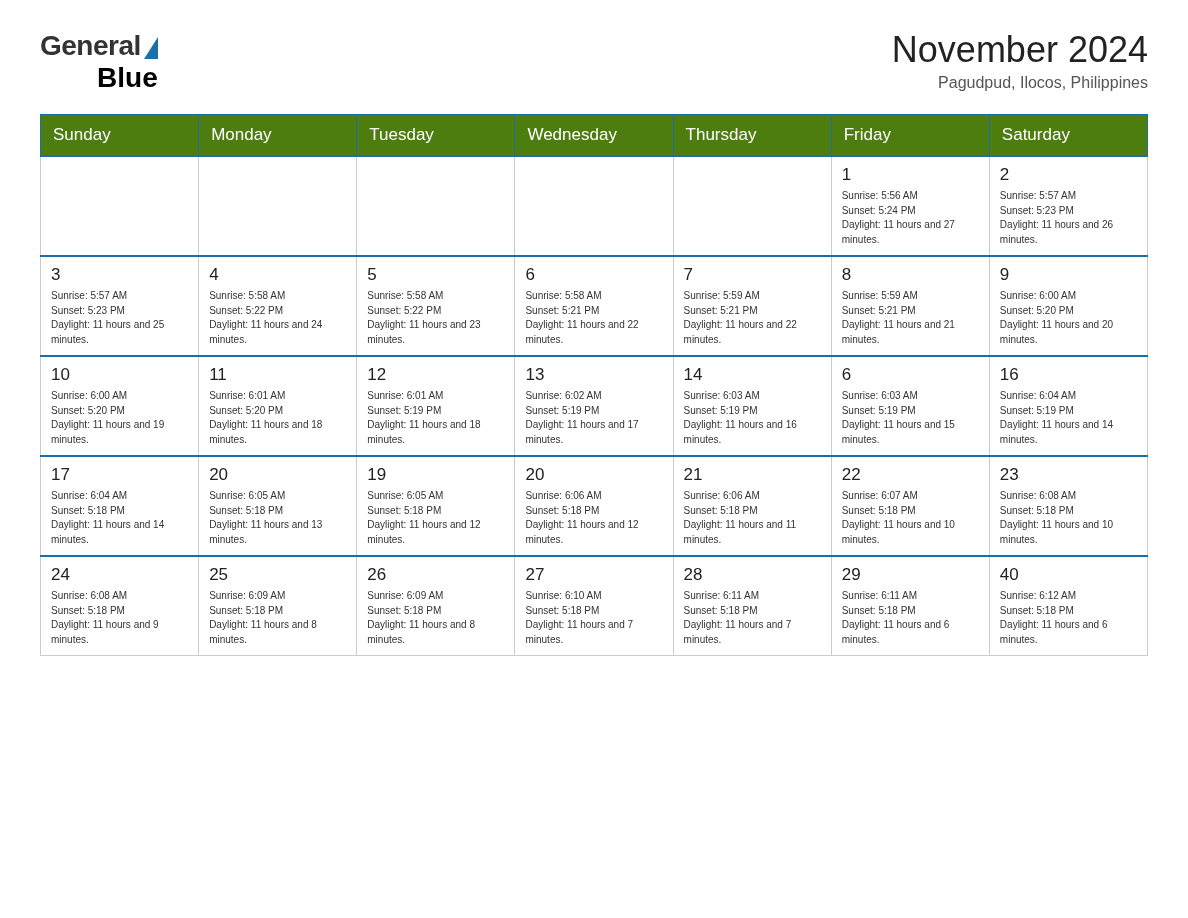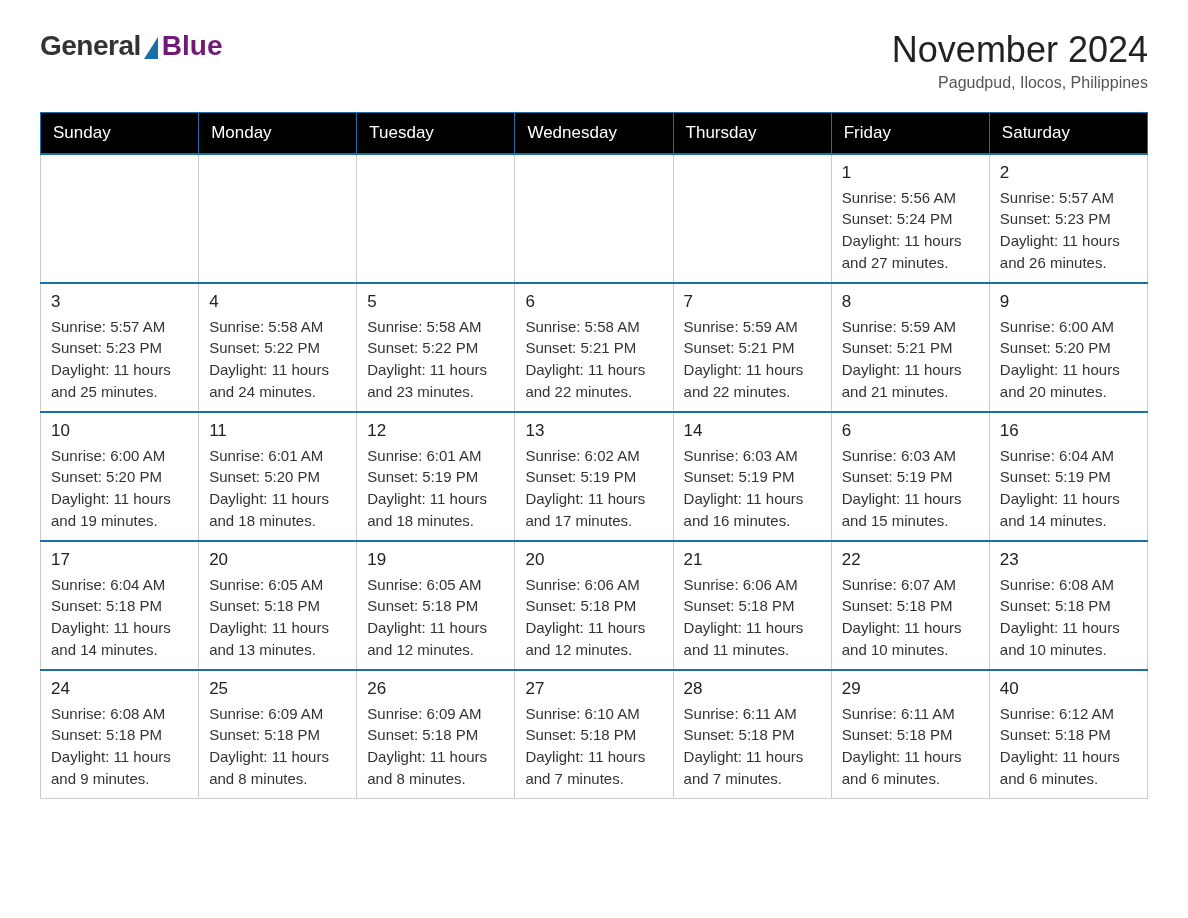--- a/index.html
+++ b/index.html
@@ -10,22 +10,22 @@
       color: #333;
     }
     .header {
       display: flex;
       justify-content: space-between;
       align-items: flex-start;
       margin-bottom: 20px;
     }
     .logo {
       display: flex;
-      flex-direction: row;
-      align-items: center;
+      flex-direction: column;
+      align-items: flex-end;
     }
     .logo-top {
       display: flex;
       align-items: center;
     }
     .logo-general {
       font-size: 28px;
       font-weight: bold;
       color: #333;
       letter-spacing: -0.5px;
@@ -35,21 +35,21 @@
       height: 0;
       border-left: 14px solid transparent;
       border-right: 0px solid transparent;
       border-bottom: 22px solid #1a6fa8;
       margin-left: 3px;
       margin-top: 4px;
     }
     .logo-blue {
       font-size: 28px;
       font-weight: bold;
-      color: #701a75;
+      color: #000000;
       margin-left: 2px;
     }
     .logo-blue-row {
       display: flex;
       align-items: center;
       margin-left: 2px;
     }
     .title-block {
       text-align: right;
     }
@@ -63,21 +63,21 @@
       font-size: 16px;
       color: #555;
       margin-top: 4px;
     }
     .calendar {
       width: 100%;
       border-collapse: collapse;
       margin-top: 10px;
     }
     .calendar th {
-      background-color: #000000;
+      background-color: #4d7c0f;
       color: #fff;
       padding: 10px 12px;
       text-align: left;
       font-size: 17px;
       font-weight: normal;
       border: 1px solid #1a6fa8;
     }
     .calendar td {
       vertical-align: top;
       padding: 8px 10px;
@@ -86,21 +86,21 @@
       min-height: 100px;
     }
     .day-num {
       font-size: 17px;
       font-weight: normal;
       color: #222;
       margin-bottom: 4px;
       display: block;
     }
     .day-info {
-      font-size: 15px;
+      font-size: 10px;
       color: #333;
       line-height: 1.45;
     }
     .empty-cell {
       background: #fff;
     }
     tr.week-row td {
       border-top: 2px solid #1a6fa8;
     }
   </style>

